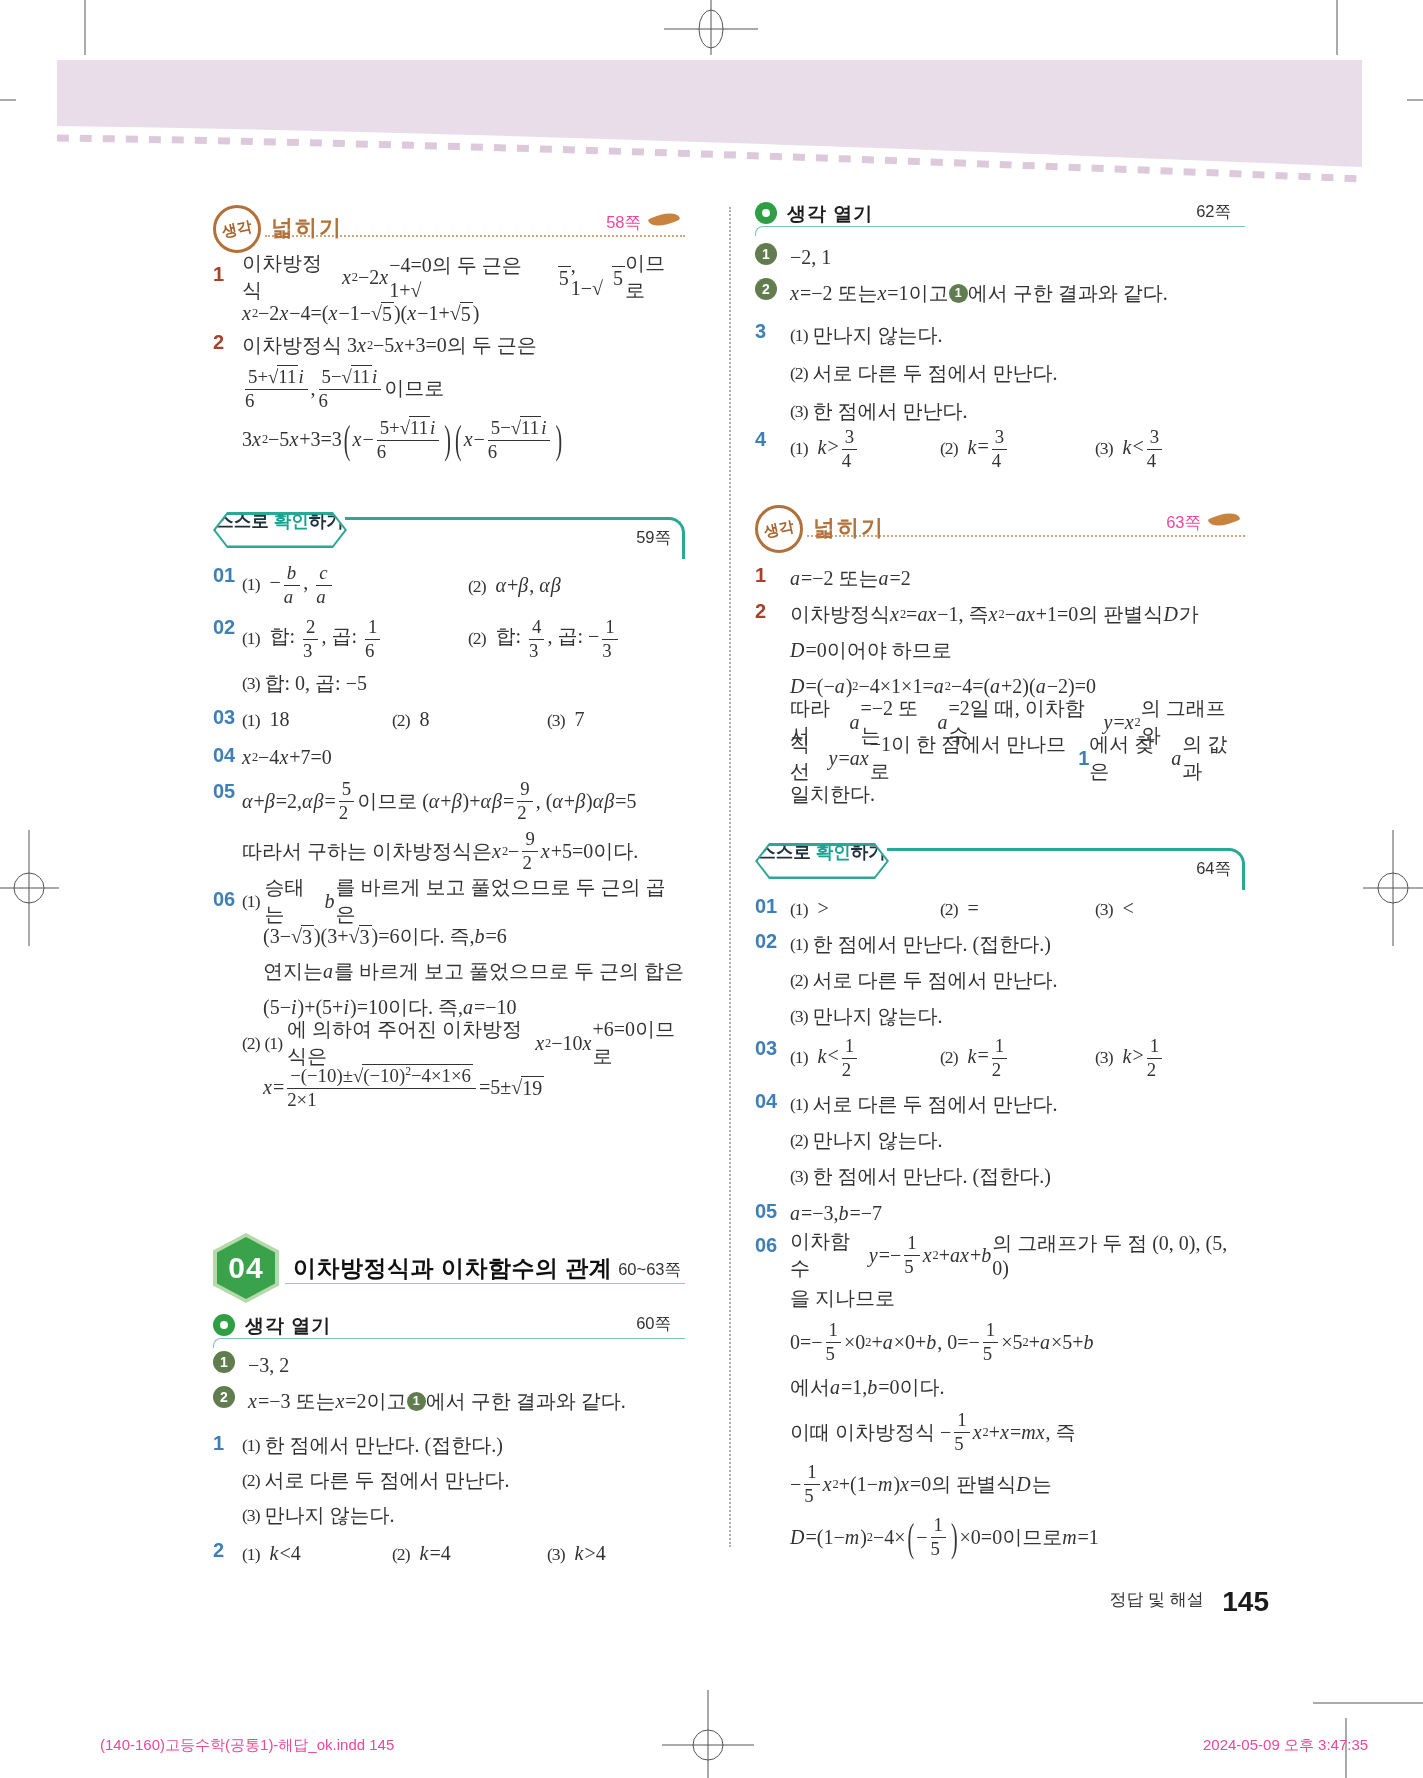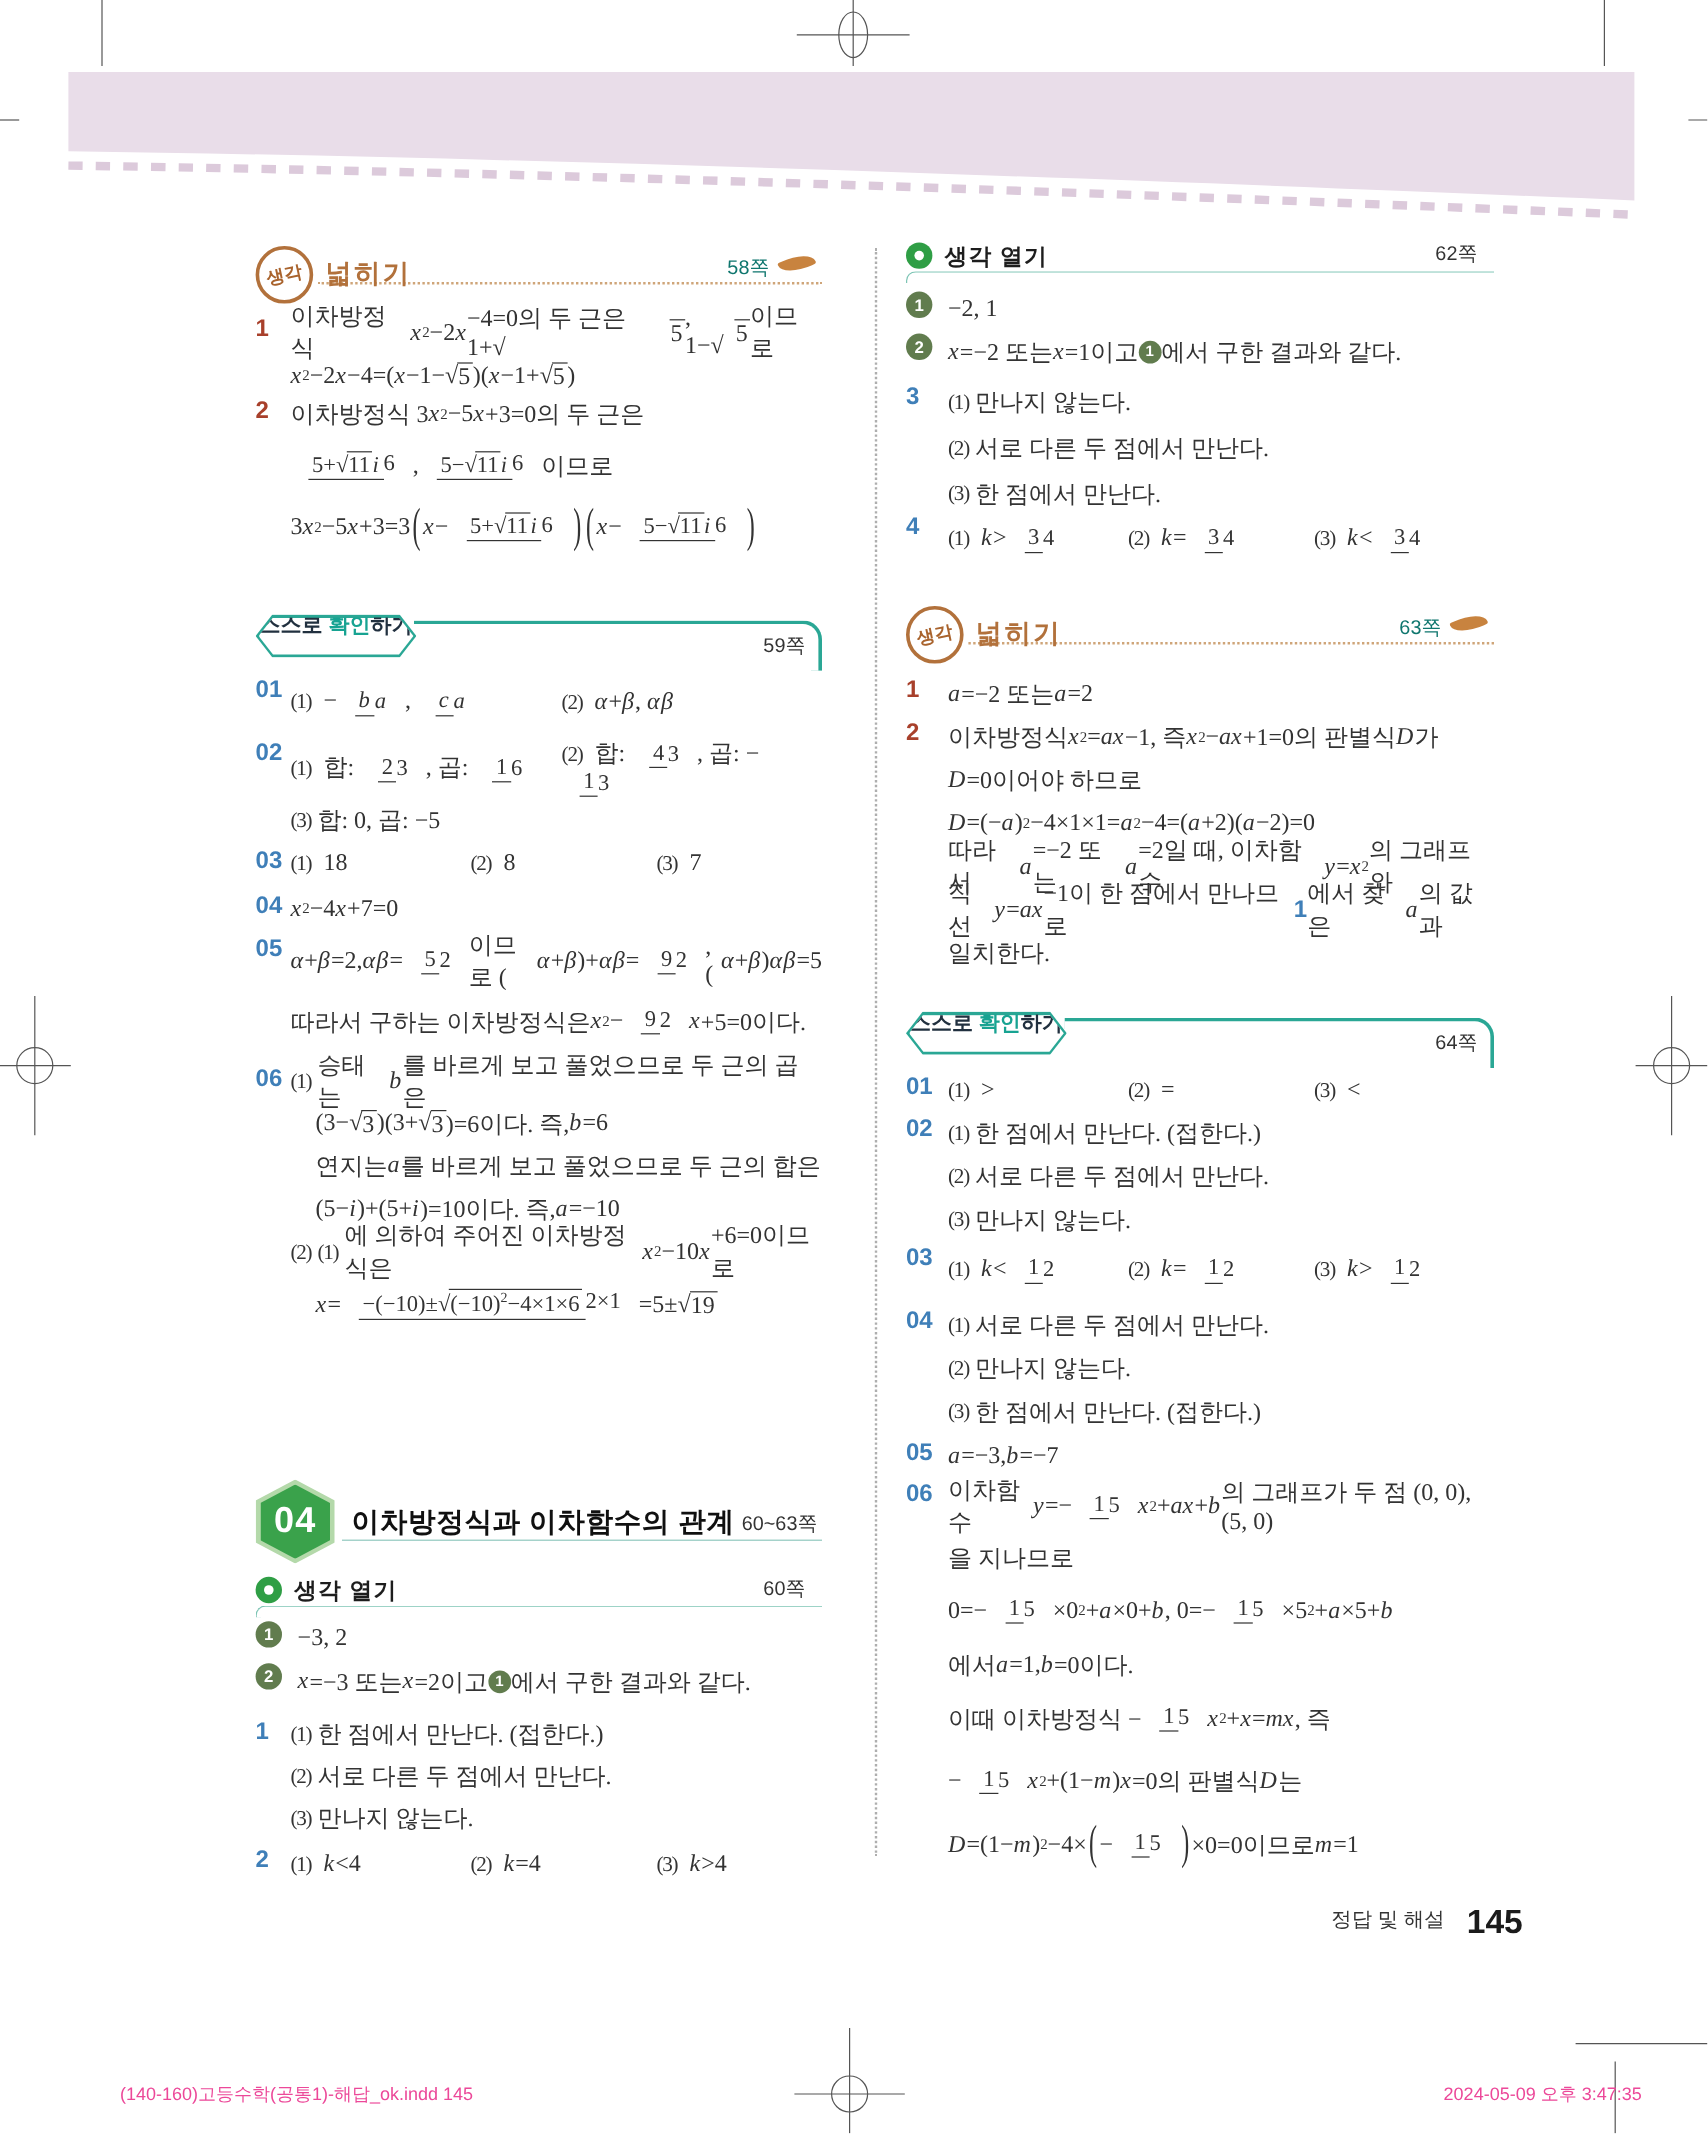--- a/index.html
+++ b/index.html
@@ -12,22 +12,22 @@
   #colL{left:213px;width:472px;}
   #colR{left:755px;width:490px;}
   #divider{position:absolute;left:729px;top:207px;height:1340px;width:0;
            border-left:2px dotted #aeaeae;}
 
   
   .ml{font-family:"Liberation Serif","DejaVu Serif",serif;font-size:20px;color:#333;}
   v{font-style:italic;font-family:"Liberation Serif","DejaVu Serif",serif;padding-right:1px;}
   sup{font-size:0.62em;}
   g{font-family:"Liberation Serif","DejaVu Serif",serif;font-size:0.88em;margin-right:5px;letter-spacing:-1px;}
-  f{display:inline-flex;flex-direction:row;vertical-align:middle;
-    margin:0 15px;line-height:1.08;font-size:0.94em;}
+  f{display:inline-flex;flex-direction:column;vertical-align:middle;
+    margin:0 3px;line-height:1.08;font-size:0.94em;}
   f n{display:block;border-bottom:1.4px solid #333;padding:0 3px 1px;}
   f d{display:block;padding-top:1px;}
   o{display:inline-block;border-top:1.5px solid #333;padding:1px 2px 0 1px;margin-left:-1px;line-height:1.05;}
   bp{display:inline-block;transform:scaleY(2.0);vertical-align:-2px;margin:0 2px;font-weight:400;}
   cn{display:inline-flex;align-items:center;justify-content:center;width:19px;height:19px;border-radius:50%;
      background:#617c4e;color:#fff;font-size:12.5px;font-weight:700;vertical-align:-3px;
      font-family:"Liberation Sans",sans-serif;}
   b1{color:#3f7fb8;font-weight:700;font-family:"Liberation Sans",sans-serif;font-style:normal;}
 
   
@@ -46,21 +46,21 @@
   .opts{display:flex;align-items:center;}
   .o1{width:150px;} .o2{width:155px;} .o1w{width:226px;} .o3{flex:1;}
 
   
   .hdrExpand{position:absolute;left:0;right:0;height:58px;}
   .hdrExpand .dots{position:absolute;left:52px;right:0;top:32px;border-top:2.5px dotted #cfa579;}
   .thinkBadge{position:absolute;left:0;top:2px;width:48px;height:48px;border:3px solid #b2713b;border-radius:50%;
         background:#fff;display:flex;align-items:center;justify-content:center;box-sizing:border-box;z-index:2;}
   .thinkBadge span{font-size:15px;font-weight:800;color:#a9632d;transform:rotate(-12deg);letter-spacing:0;}
   .hdrExpand .ttl{position:absolute;left:58px;top:10px;font-size:22px;font-weight:800;color:#b2713b;letter-spacing:2px;}
-  .hdrExpand .pg{position:absolute;right:44px;top:9px;font-size:16.5px;color:#0f766e;}
+  .hdrExpand .pg{position:absolute;right:44px;top:9px;font-size:16.5px;color:#ec4899;}
   .swoosh{position:absolute;right:6px;top:10px;width:30px;height:13px;background:#c8833f;
           border-radius:2px 100% 2px 100%;transform:rotate(-24deg);}
 
   
   .hdrCheck{position:absolute;left:0;right:0;height:62px;}
   .hexOut{position:absolute;left:0;top:0;width:134px;height:36px;background:#2aa795;
      clip-path:polygon(14px 0,120px 0,100% 50%,120px 100%,14px 100%,0 50%);}
   .hexIn{position:absolute;left:2.5px;top:2.5px;right:2.5px;bottom:2.5px;background:#fff;
      clip-path:polygon(12px 0,calc(100% - 12px) 0,100% 50%,calc(100% - 12px) 100%,12px 100%,0 50%);
      display:flex;align-items:center;justify-content:center;}

